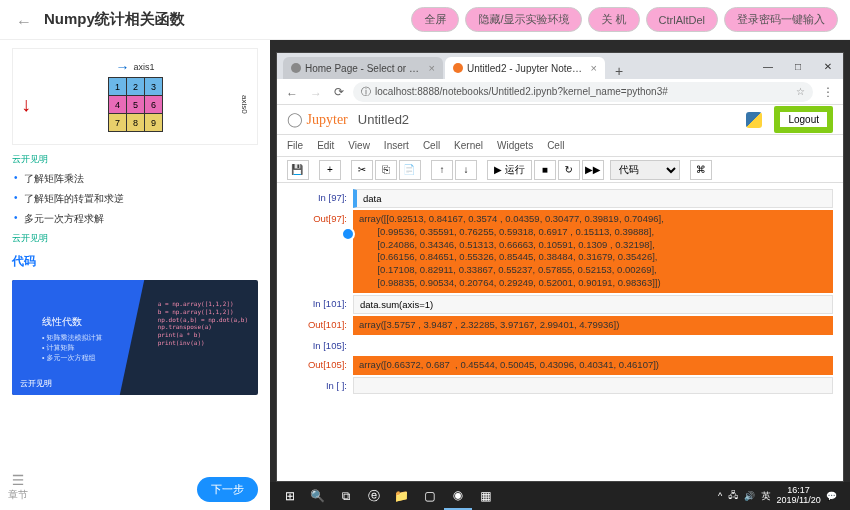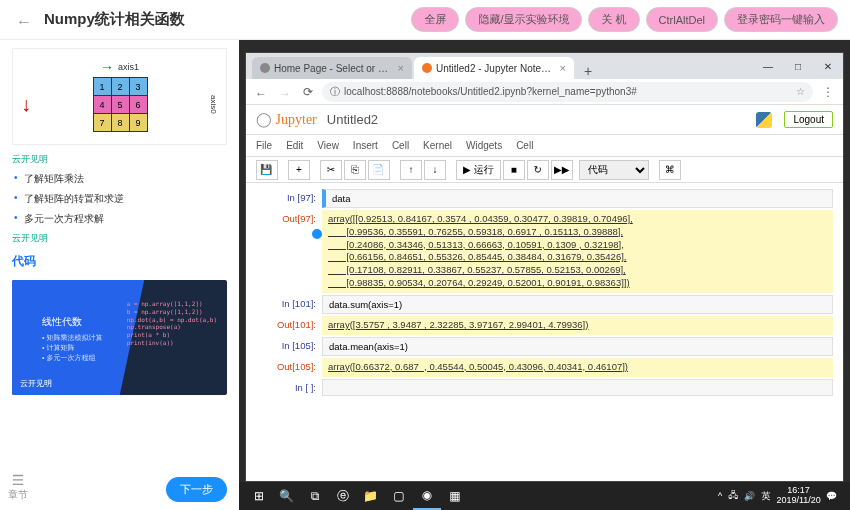--- a/index.html
+++ b/index.html
@@ -5,21 +5,21 @@
 * { margin: 0; padding: 0; box-sizing: border-box; font-family: "Microsoft YaHei", Arial, sans-serif; }
 body { width: 850px; height: 510px; overflow: hidden; background: #fff; position: relative; }
 
 .top-header { height: 40px; display: flex; align-items: center; padding: 0 12px; border-bottom: 1px solid #eee; gap: 8px; }
 .back-arrow { color: #999; font-size: 16px; cursor: pointer; padding: 0 4px; }
 .page-title { font-size: 15px; font-weight: 600; color: #333; flex-shrink: 0; }
 .top-buttons { margin-left: auto; display: flex; gap: 6px; }
 .top-btn { border: 1px solid #ccc; background: #f9a8d4; border-radius: 14px; padding: 4px 12px; font-size: 11px; color: #555; cursor: pointer; white-space: nowrap; }
 
 .main-area { display: flex; height: 470px; }
-.left-panel { width: 239px; background: #fff; padding: 8px 12px; overflow-y: auto; position: relative; }
+.left-panel { width: 270px; background: #fff; padding: 8px 12px; overflow-y: auto; position: relative; }
 .left-panel::-webkit-scrollbar { width: 6px; }
 .left-panel::-webkit-scrollbar-thumb { background: #ccc; border-radius: 3px; }
 
 .axis-diagram { background: #fff; padding: 8px; margin-bottom: 8px; border: 1px solid #eee; }
 .axis-label { font-size: 9px; color: #333; }
 .grid-table { border-collapse: collapse; margin: 4px auto; }
 .grid-table td { width: 18px; height: 18px; border: 1px solid #333; text-align: center; font-size: 9px; }
 .row0 td { background: #6bb7e8; }
 .row1 td { background: #e86bb7; }
 .row2 td { background: #e8d06b; }
@@ -60,41 +60,41 @@
 .addr-bar { height: 26px; display: flex; align-items: center; padding: 0 6px; gap: 6px; border-bottom: 1px solid #ddd; background: #fff; }
 .nav-icon { color: #666; font-size: 12px; cursor: pointer; padding: 0 3px; }
 .url-field { flex: 1; background: #f1f3f4; border-radius: 12px; height: 20px; display: flex; align-items: center; padding: 0 8px; font-size: 10px; color: #555; gap: 4px; }
 .star-icon { color: #888; }
 
 .jupyter-header { height: 30px; display: flex; align-items: center; padding: 0 10px; gap: 6px; border-bottom: 1px solid #ddd; }
 .jupyter-logo { color: #888; font-size: 14px; }
 .jupyter-logo .orange { color: #f37626; }
 .nb-title { font-size: 13px; color: #555; margin-left: 4px; }
 .python-logo { margin-left: auto; width: 16px; height: 16px; background: linear-gradient(135deg,#3776ab 50%,#ffd43b 50%); border-radius: 3px; }
-.logout-btn { border: 1px solid #84cc16; background: #fff; padding: 2px 8px; font-size: 10px; border-radius: 2px; cursor: pointer; margin-left: 6px; }
+.logout-btn { border: 6px solid #84cc16; background: #fff; padding: 2px 8px; font-size: 10px; border-radius: 2px; cursor: pointer; margin-left: 6px; }
 
 .jupyter-menu { height: 22px; display: flex; align-items: center; padding: 0 10px; gap: 14px; font-size: 10px; color: #555; border-bottom: 1px solid #ddd; }
 .menu-right { margin-left: auto; display: flex; gap: 8px; align-items: center; }
 .trusted { border: 1px solid #ccc; padding: 1px 6px; font-size: 9px; color: #999; border-radius: 2px; }
 .kernel-ind { width: 10px; height: 10px; border: 1px solid #888; border-radius: 50%; }
 
 .jupyter-toolbar { height: 26px; display: flex; align-items: center; padding: 0 10px; gap: 2px; border-bottom: 1px solid #ddd; }
 .tb-btn { border: 1px solid #ccc; background: #fff; width: 22px; height: 20px; font-size: 10px; display: flex; align-items: center; justify-content: center; cursor: pointer; }
 .tb-sep { width: 6px; }
 .run-btn { width: auto; padding: 0 6px; gap: 3px; }
 .cell-type { border: 1px solid #ccc; height: 20px; font-size: 10px; padding: 0 4px; margin-left: 4px; width: 70px; }
 
 .notebook-body { flex: 1; overflow-y: auto; padding: 6px 10px; font-family: monospace; font-size: 9.5px; }
 .cell { display: flex; margin-bottom: 2px; }
 .cell.selected .cell-content { border-left: 4px solid #42a5f5; }
 .prompt { width: 66px; text-align: right; padding: 3px 6px 3px 0; flex-shrink: 0; }
 .in-prompt { color: #303f9f; }
 .out-prompt { color: #d84315; }
 .cell-content { flex: 1; padding: 3px 6px; background: #f7f7f7; border: 1px solid #e0e0e0; }
-.cell-content.out { background: #fef9c3; border: none; color: #333; white-space: pre; line-height: 1.35; text-decoration: underline; }
+.cell-content.out { background: #f97316; border: none; color: #333; white-space: pre; line-height: 1.35; }
 .cursor-mark { position: absolute; width: 14px; height: 14px; background: #1890ff; border-radius: 50%; border: 2px solid #fff; }
 
 .taskbar { position: absolute; bottom: 0; left: 0; right: 0; height: 28px; background: #222; display: flex; align-items: center; padding: 0 6px; }
 .task-icon { width: 28px; height: 28px; display: flex; align-items: center; justify-content: center; color: #fff; font-size: 12px; cursor: pointer; }
 .task-icon.active-task { border-bottom: 2px solid #76b9ed; }
 .tray { margin-left: auto; display: flex; align-items: center; color: #fff; font-size: 9px; gap: 6px; padding-right: 6px; }
 .clock { text-align: center; line-height: 1.1; }
 </style>
 </head>
 <body>
@@ -252,21 +252,20 @@
           <div class="cell">
             <div class="prompt in-prompt">In [101]:</div>
             <div class="cell-content">data.sum(axis=1)</div>
           </div>
           <div class="cell">
             <div class="prompt out-prompt">Out[101]:</div>
             <div class="cell-content out">array([3.5757 , 3.9487 , 2.32285, 3.97167, 2.99401, 4.79936])</div>
           </div>
           <div class="cell">
             <div class="prompt in-prompt">In [105]:</div>
-            <div class="cell-content">data.mean(axis=1)</div>
           </div>
           <div class="cell">
             <div class="prompt out-prompt">Out[105]:</div>
             <div class="cell-content out">array([0.66372, 0.687  , 0.45544, 0.50045, 0.43096, 0.40341, 0.46107])</div>
           </div>
           <div class="cell">
             <div class="prompt in-prompt">In [ ]:</div>
             <div class="cell-content"></div>
           </div>
           <div class="cursor-mark" style="left: 64px; top: 44px;"></div>

